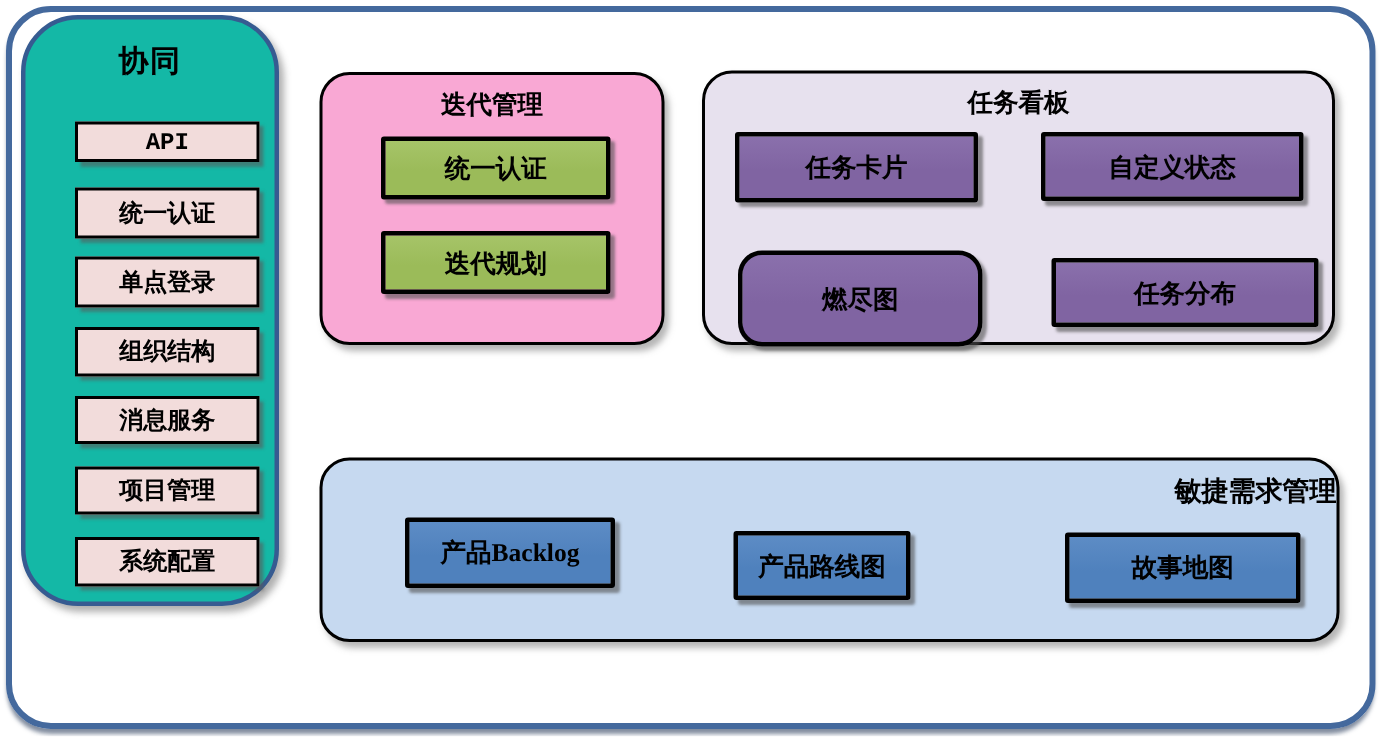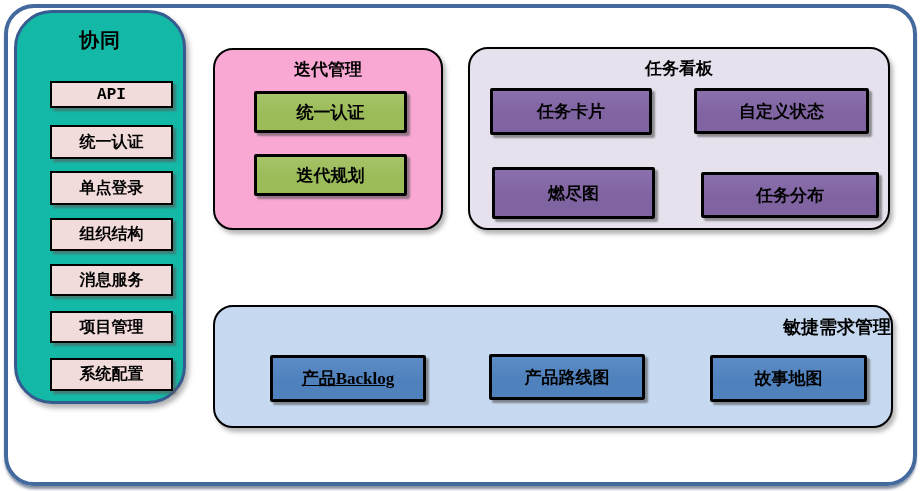--- a/index.html
+++ b/index.html
@@ -48,24 +48,24 @@
        font-family:"Liberation Serif",serif;font-weight:bold;font-size:17px;
        box-shadow:3px 3px 2px rgba(80,80,80,.6);}
   .sec-green  .btn{background:linear-gradient(180deg,#a6c468,#9bbb59 55%);}
   .sec-purple .btn{background:linear-gradient(180deg,#8a70ac,#8064a2 55%);}
   .sec-blue   .btn{background:linear-gradient(180deg,#5d8cc5,#4f81bd 55%);}
 
   .b-user-story   {left:39px; top:41px; width:153px;height:42px;}
   .b-iter-plan    {left:39px; top:104px;width:153px;height:42px;}
   .b-task-card    {left:20px; top:39px; width:162px;height:47px;}
   .b-custom-status{left:224px;top:39px; width:175px;height:46px;}
-  .b-burndown     {left:22px; top:118px;width:163px;height:52px;}
+  .b-burndown     {left:22px; top:118px;width:163px;height:64px;border-radius:16px;}
   .b-task-dist    {left:231px;top:123px;width:178px;height:46px;}
-  .b-backlog      {left:55px; top:48px; width:156px;height:47px;text-decoration:underline;}
-  .b-roadmap      {left:274px;top:47px; width:156px;height:46px;font-family:Liberation Serif, serif;}
+  .b-backlog      {left:55px; top:38px; width:140px;height:47px;}
+  .b-roadmap      {left:274px;top:47px; width:118px;height:46px;font-family:Liberation Serif, serif;}
   .b-storymap     {left:495px;top:48px; width:157px;height:47px;}
 </style>
 </head>
 <body>
 
 <div class="canvas">
   <div class="outer-frame"></div>
 
   <div class="sidebar">
     <div class="sidebar-title">协同</div>

